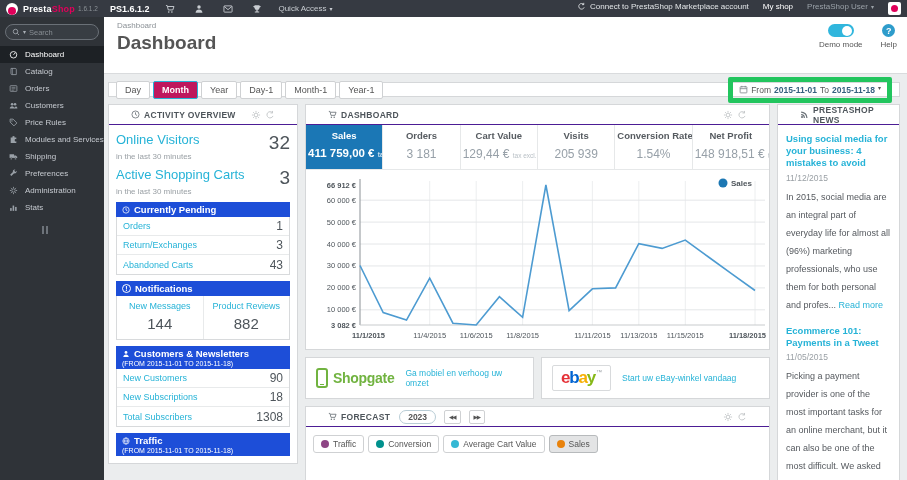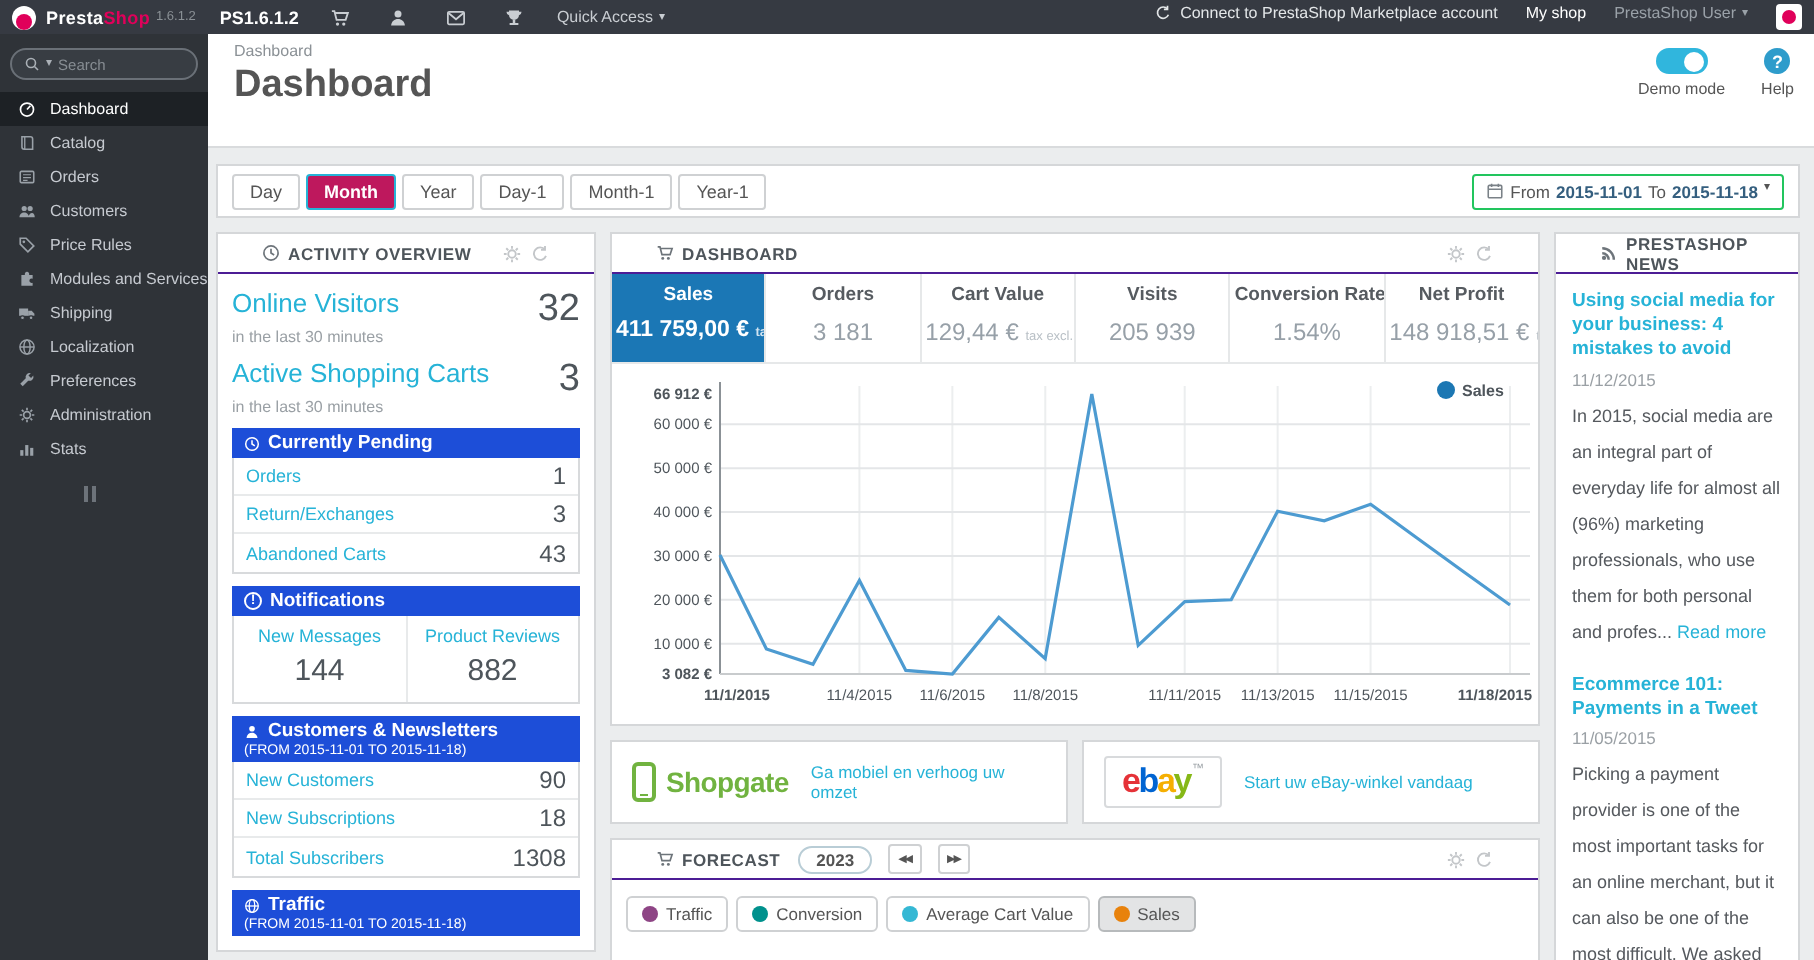--- a/index.html
+++ b/index.html
@@ -46,25 +46,25 @@
   .page-head{height:57px;background:#fff;border-bottom:1px solid #d9dbdd;position:relative;padding:4px 0 0 13px}
   .breadcrumb{font-size:8px;color:#8b9196}
   .page-title{font-size:19px;color:#555;margin-top:2px}
   .head-controls{position:absolute;right:10px;top:7px;display:flex;gap:18px}
   .hc{display:flex;flex-direction:column;align-items:center;gap:3px}
   .hc-label{font-size:8px;color:#555}
   .toggle{width:26px;height:13px;border-radius:7px;background:#30b6dd;position:relative;cursor:pointer}
   .toggle::after{content:"";position:absolute;right:2px;top:1.5px;width:10px;height:10px;border-radius:50%;background:#fff}
   .help-circle{width:13px;height:13px;border-radius:50%;background:#2e9ccb;color:#fff;font-size:9px;font-weight:bold;display:flex;align-items:center;justify-content:center;cursor:pointer}
 
-  .toolbar{margin:8px 7px 0 4px;height:27px;background:#fff;border:1px solid #d5d7d9;display:flex;align-items:center;justify-content:space-between;padding:0 7px}
+  .toolbar{margin:8px 7px 0 4px;height:15px;background:#fff;border:1px solid #d5d7d9;display:flex;align-items:center;justify-content:space-between;padding:0 7px}
   .tabs{display:flex;gap:3px}
   .tab{font-size:9px;color:#555;background:#fff;border:1px solid #cfd1d3;border-radius:2px;padding:3px 8px;cursor:pointer}
   .tab.active{background:#be185d;border-color:#26b3d7;color:#fff;font-weight:bold}
-  .date-box{font-size:8.5px;color:#555;border:1px solid #22c55e;border-radius:2px;padding:3px 6px;display:flex;align-items:flex-start;gap:3px;cursor:pointer}
+  .date-box{font-size:8.5px;color:#555;border:5px solid #22c55e;border-radius:2px;padding:3px 6px;display:flex;align-items:flex-start;gap:3px;cursor:pointer}
   .date-box .ic{width:9px;height:9px;color:#7a8187}
   .date-box b{color:#355f7f}
 
   .cols{display:flex;align-items:flex-start;gap:7px;margin:7px 7px 0 4px}
   .col1{width:190px;flex:none}
   .col2{width:465px;flex:none}
   .col3{flex:1;min-width:0}
 
   .panel{background:#fff;border:1px solid #d5d7d9}
   .phead{height:20px;display:flex;align-items:center;padding:0 22px;gap:4px;border-bottom:1px solid #4c1d95}
@@ -322,26 +322,20 @@
         <svg class="ic">
           <use href="#i-puzzle"></use>
         </svg>
         <span>Modules and Services</span>
       </div>
     <div class="nav-item">
         <svg class="ic">
           <use href="#i-truck"></use>
         </svg>
         <span>Shipping</span>
-      </div>
-    <div class="nav-item">
-        <svg class="ic">
-          <use href="#i-globe"></use>
-        </svg>
-        <span>Localization</span>
       </div>
     <div class="nav-item">
         <svg class="ic">
           <use href="#i-wrench"></use>
         </svg>
         <span>Preferences</span>
       </div>
     <div class="nav-item">
         <svg class="ic">
           <use href="#i-gear"></use>

